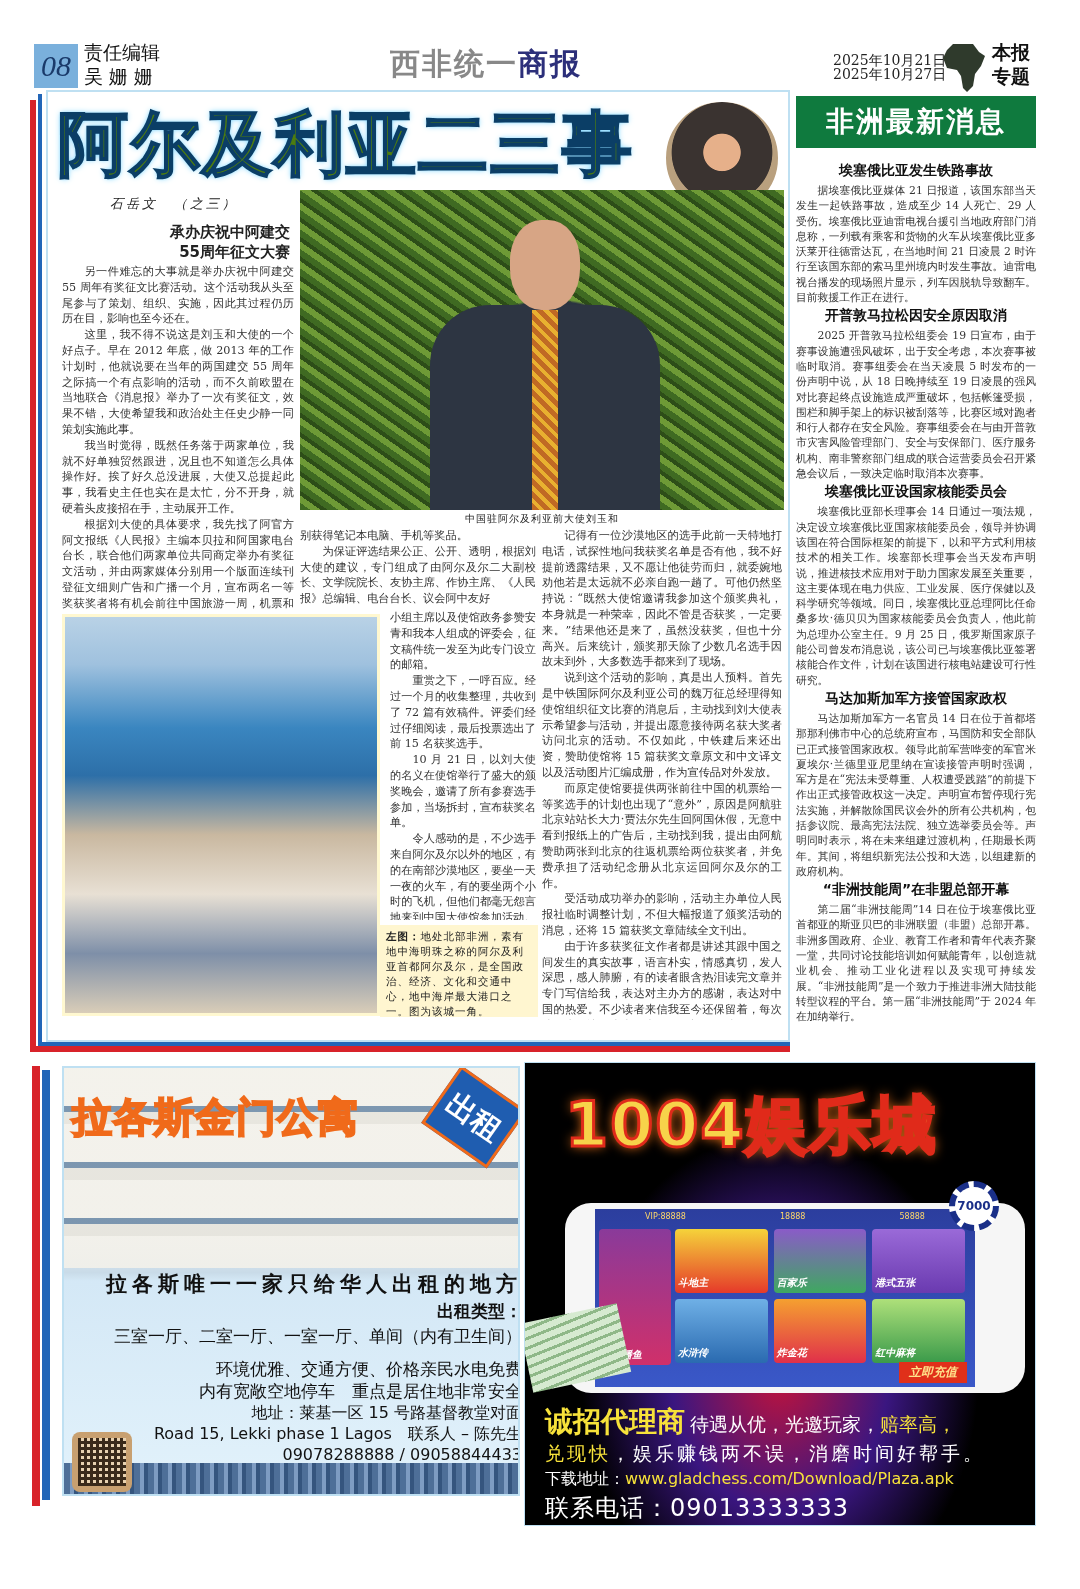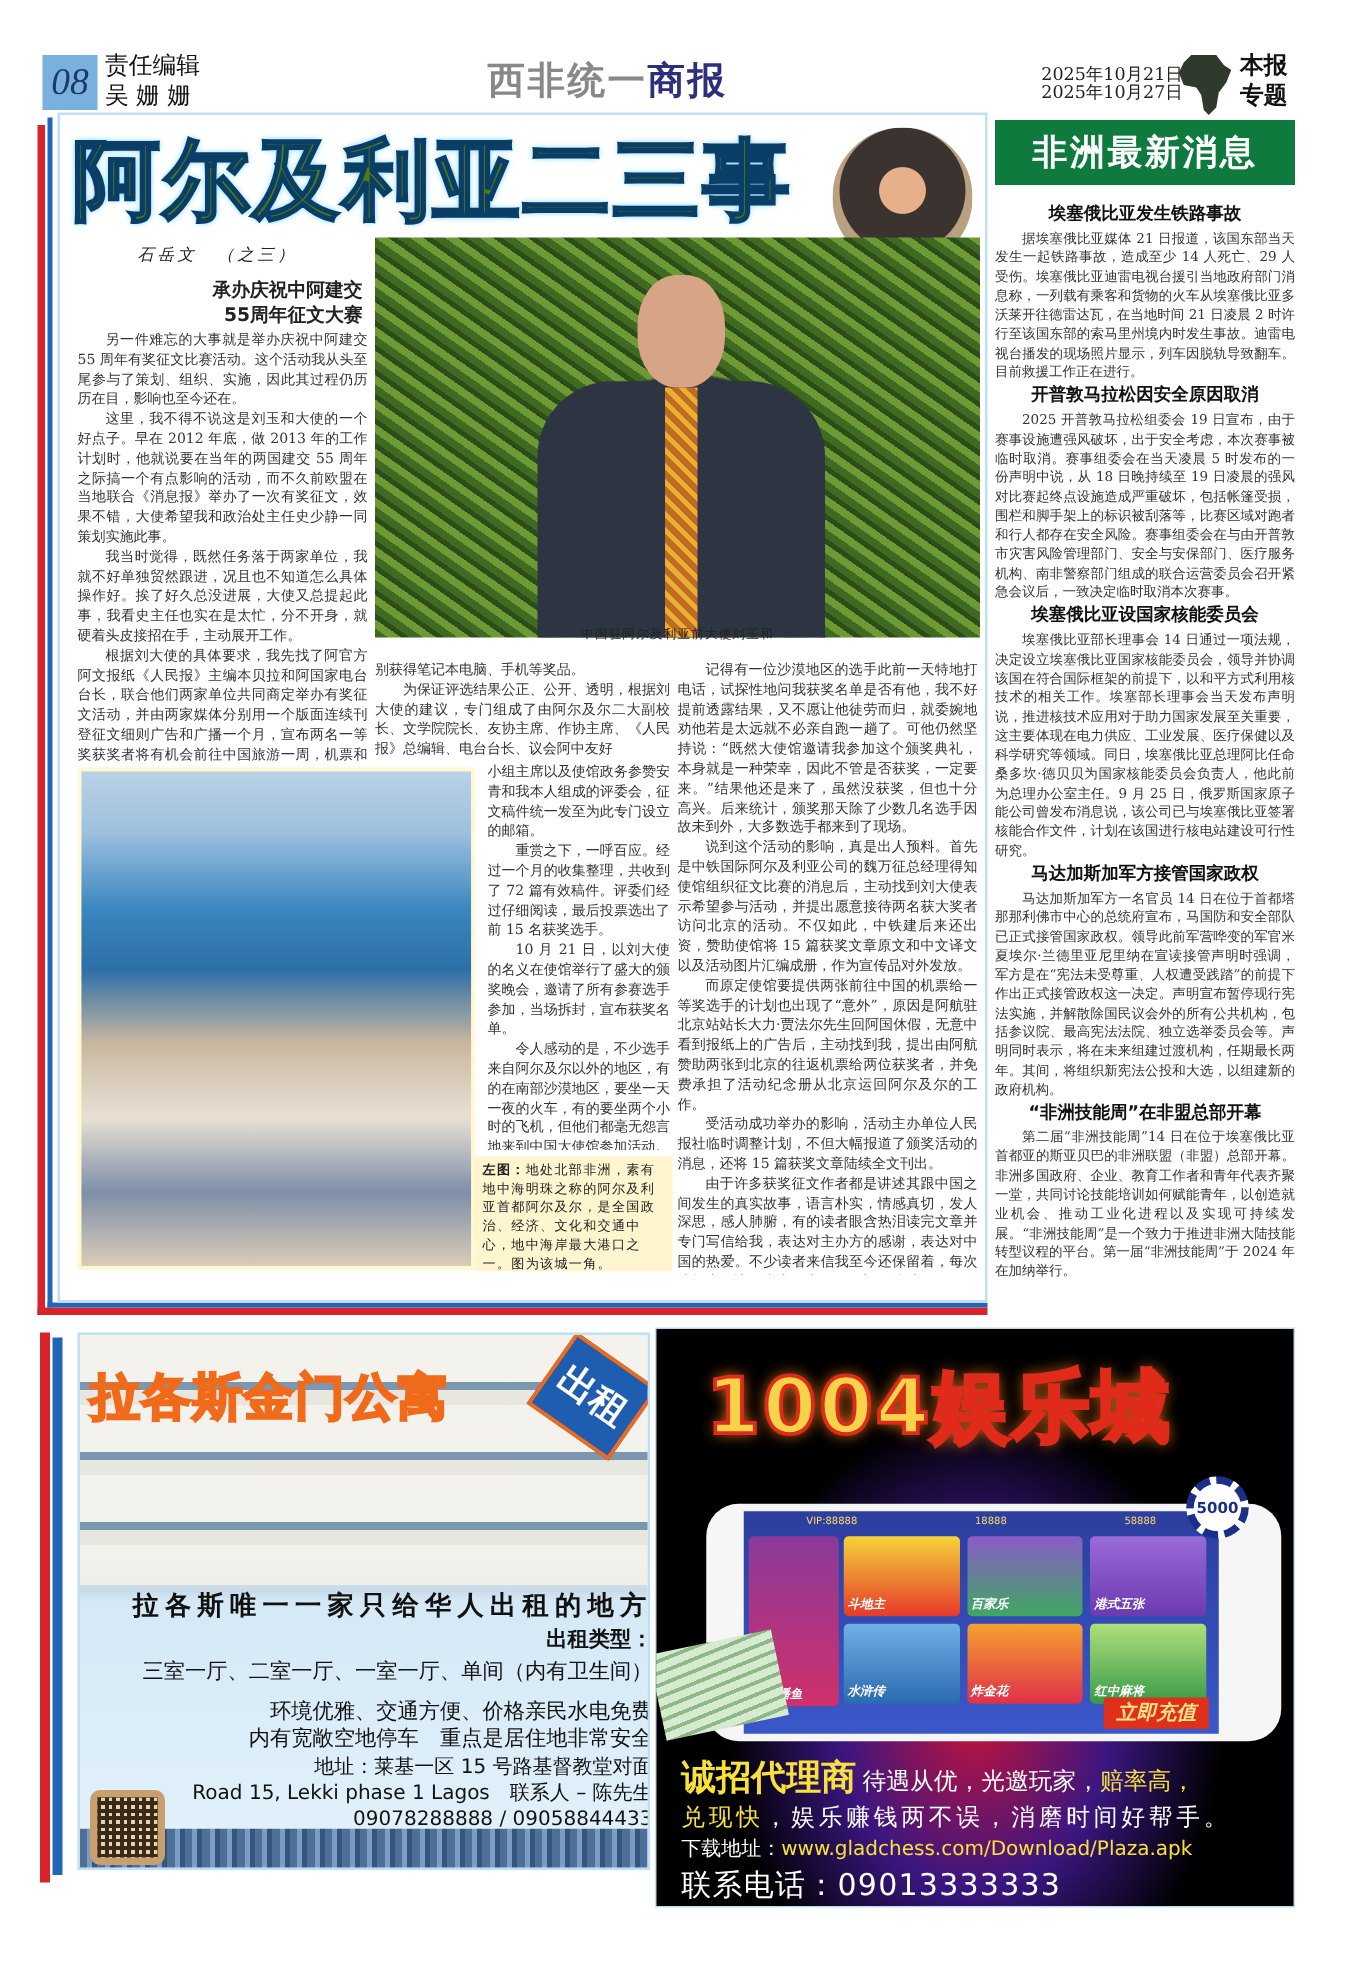--- a/index.html
+++ b/index.html
@@ -18,21 +18,21 @@
 .title{left:58px;top:98px;font-family:"DejaVu Sans",sans-serif;font-size:70px;font-weight:bold;color:#4d7c0f;letter-spacing:2px;-webkit-text-stroke:2px #0b3e66;text-shadow:0 0 6px #6fd0ff,0 0 3px #9fe3ff}
 .author-photo{left:664px;top:100px;width:116px;height:116px;border-radius:50%;background:radial-gradient(circle at 50% 45%,#e6b08a 0 22%,#3a3330 23% 60%,#b9a07e 61%);border:2px solid #fff}
 .byline{left:110px;top:195px;font-size:13px;font-style:italic;letter-spacing:3px}
 .subhead{left:70px;top:222px;width:220px;text-align:right;font-size:15px;font-weight:bold;line-height:20px;font-family:"DejaVu Sans",sans-serif}
 .col{font-size:11.2px;line-height:15.8px;text-align:justify;color:#333}
 .col p{text-indent:2em}
 .photo-amb{left:300px;top:190px;width:484px;height:320px;background:radial-gradient(ellipse at 52% 55%,#2b3440 0 26%,transparent 27%),repeating-linear-gradient(35deg,#3f6a22 0 6px,#6e9a36 6px 12px,#2d4d18 12px 16px)}
 .photo-amb .face{position:absolute;left:210px;top:30px;width:70px;height:90px;border-radius:45%;background:#d7a585}
 .photo-amb .suit{position:absolute;left:130px;top:115px;width:230px;height:205px;border-radius:60px 60px 0 0;background:#2d3542}
 .photo-amb .tie{position:absolute;left:232px;top:120px;width:26px;height:200px;background:repeating-linear-gradient(45deg,#c06a24 0 5px,#e8b030 5px 9px)}
-.caption{left:300px;top:500px;width:484px;text-align:center;font-size:10px;letter-spacing:1px}
+.caption{left:300px;top:512px;width:484px;text-align:center;font-size:10px;letter-spacing:1px}
 .photo-city{left:62px;top:614px;width:318px;height:402px;background:linear-gradient(180deg,#b9d2e6 0,#9fc1de 12%,#3a86c0 28%,#2d6fa8 40%,#c9b8a0 55%,#e8e0d4 70%,#7e8fa8 85%,#d9cdb8 100%);border:3px solid #fff8d0}
 .cap-box{left:380px;top:925px;width:158px;height:92px;background:#fff6d0;padding:4px 6px;font-size:10.5px;line-height:15px;letter-spacing:1px}
 .cap-box b{font-family:"DejaVu Sans",sans-serif}
 .news-head{left:796px;top:96px;width:240px;height:52px;background:#0f7a3e;color:#fff;font-family:"DejaVu Sans",sans-serif;font-size:28px;font-weight:bold;text-align:center;line-height:52px;letter-spacing:2px}
 .news{left:796px;top:160px;width:240px}
 .news h3{font-family:"DejaVu Sans",sans-serif;font-size:14px;font-weight:bold;text-align:center;margin:2px 0 3px;color:#111}
 .news p{font-size:10.8px;line-height:15.3px;text-align:justify;text-indent:2em;color:#333;margin-bottom:2px}
 .ad1-frame{left:32px;top:1066px;width:490px;height:440px;border-left:8px solid #d8232a}
 .ad1-frame2{left:42px;top:1070px;width:20px;height:430px;border-left:8px solid #2266b8}
 .ad1{left:62px;top:1066px;width:458px;height:430px;background:linear-gradient(180deg,#fdfdfd 0,#e9edf1 40%,#c9dbe8 48%,#d4e8f6 50%,#e2f2fb 100%);border:2px solid #bfe0f2;overflow:hidden}
@@ -51,21 +51,21 @@
 .ad2{left:524px;top:1062px;width:512px;height:464px;background:radial-gradient(ellipse at 50% 68%,#c0133c 0,#3a1680 30%,#000 55%);overflow:hidden;border:1px solid #bfe0f2}
 .ad2 .title{position:absolute;left:40px;top:20px;font-family:"DejaVu Sans",sans-serif;font-size:62px;font-weight:bold;color:#f7d34a;-webkit-text-stroke:3px #e02a1a;text-shadow:0 0 12px #ff7a1a;letter-spacing:2px}
 .tablet{position:absolute;left:40px;top:140px;width:460px;height:190px;background:#f6f6f6;border-radius:26px}
 .screen{position:absolute;left:70px;top:146px;width:380px;height:178px;background:linear-gradient(180deg,#2c3e9e,#3a58c8);}
 .screen .top{display:flex;justify-content:space-around;font-size:8px;color:#ffd86a;padding:3px;font-family:"DejaVu Sans",sans-serif}
 .games{position:absolute;left:80px;top:20px;width:290px;display:grid;grid-template-columns:repeat(3,1fr);gap:6px}
 .game{height:64px;border-radius:4px;display:flex;align-items:flex-end;padding:3px;font-family:"DejaVu Sans",sans-serif;font-size:10px;font-weight:bold;color:#fff;font-style:italic}
 .g1{background:linear-gradient(#f5d33a,#e53a2a)}.g2{background:linear-gradient(#8a5bc8,#3fa860)}.g3{background:linear-gradient(#9a6ad8,#6a3ab0)}
 .g4{background:linear-gradient(#6fb0e6,#2a6ab0)}.g5{background:linear-gradient(#f5a030,#e0304a)}.g6{background:linear-gradient(#aee07a,#3a9a4a)}
 .fishgame{position:absolute;left:4px;top:20px;width:72px;height:136px;background:linear-gradient(#8a3a9a,#d0306a);border-radius:4px;display:flex;align-items:flex-end;padding:3px;font-family:"DejaVu Sans",sans-serif;font-size:10px;font-weight:bold;color:#fff;font-style:italic}
-.recharge{position:absolute;right:8px;bottom:4px;background:#e0301a;color:#ffe28a;font-family:"DejaVu Sans",sans-serif;font-size:16px;font-weight:bold;padding:2px 10px;font-style:italic}
+.recharge{position:absolute;right:8px;bottom:4px;background:#e0301a;color:#ffe28a;font-family:"DejaVu Sans",sans-serif;font-size:12px;font-weight:bold;padding:2px 10px;font-style:italic}
 .chip{position:absolute;right:36px;top:118px;width:50px;height:50px;border-radius:50%;background:#fff;border:6px dashed #1a2f88;font-size:12px;font-weight:bold;color:#1a2f88;text-align:center;line-height:38px;font-family:"DejaVu Sans",sans-serif}
 .money{position:absolute;left:0;top:250px;width:100px;height:70px;background:repeating-linear-gradient(170deg,#d6ead0 0 6px,#8fb888 6px 9px);transform:rotate(-12deg)}
 .ad2 .agent{position:absolute;left:20px;top:340px;font-family:"DejaVu Sans",sans-serif;color:#fff}
 .agent .big{font-size:28px;font-weight:bold;color:#f7e23a}
 .agent .sm{font-size:19px}
 .agent .yl{color:#f7e23a}
 .agent .l2{font-size:19px;letter-spacing:3px}
 .agent .l3{font-size:16px;margin-top:2px}
 .agent .l3 span{color:#f7e23a}
 .agent .l4{font-size:15px;margin-top:2px}
@@ -202,21 +202,21 @@
     <div class="games">
       <div class="game g1">斗地主</div>
       <div class="game g2">百家乐</div>
       <div class="game g3">港式五张</div>
       <div class="game g4">水浒传</div>
       <div class="game g5">炸金花</div>
       <div class="game g6">红中麻将</div>
     </div>
     <div class="recharge">立即充值</div>
   </div>
-  <div class="chip">5000</div>
+  <div class="chip">7000</div>
   <div class="money"></div>
   <div class="agent">
     <div><span class="big">诚招代理商</span> <span class="sm">待遇从优，光邀玩家，</span><span class="sm yl">赔率高，</span></div>
     <div class="l2"><span class="yl">兑现快</span><span>，娱乐赚钱两不误，消磨时间好帮手。</span></div>
     <div class="l3"><span style="color:#fff">下载地址：</span><span>www.gladchess.com/Download/Plaza.apk</span></div>
     <div class="l4"><span>联系电话：</span><span>09013333333</span></div>
   </div>
 </div>
 
 </body></html>

